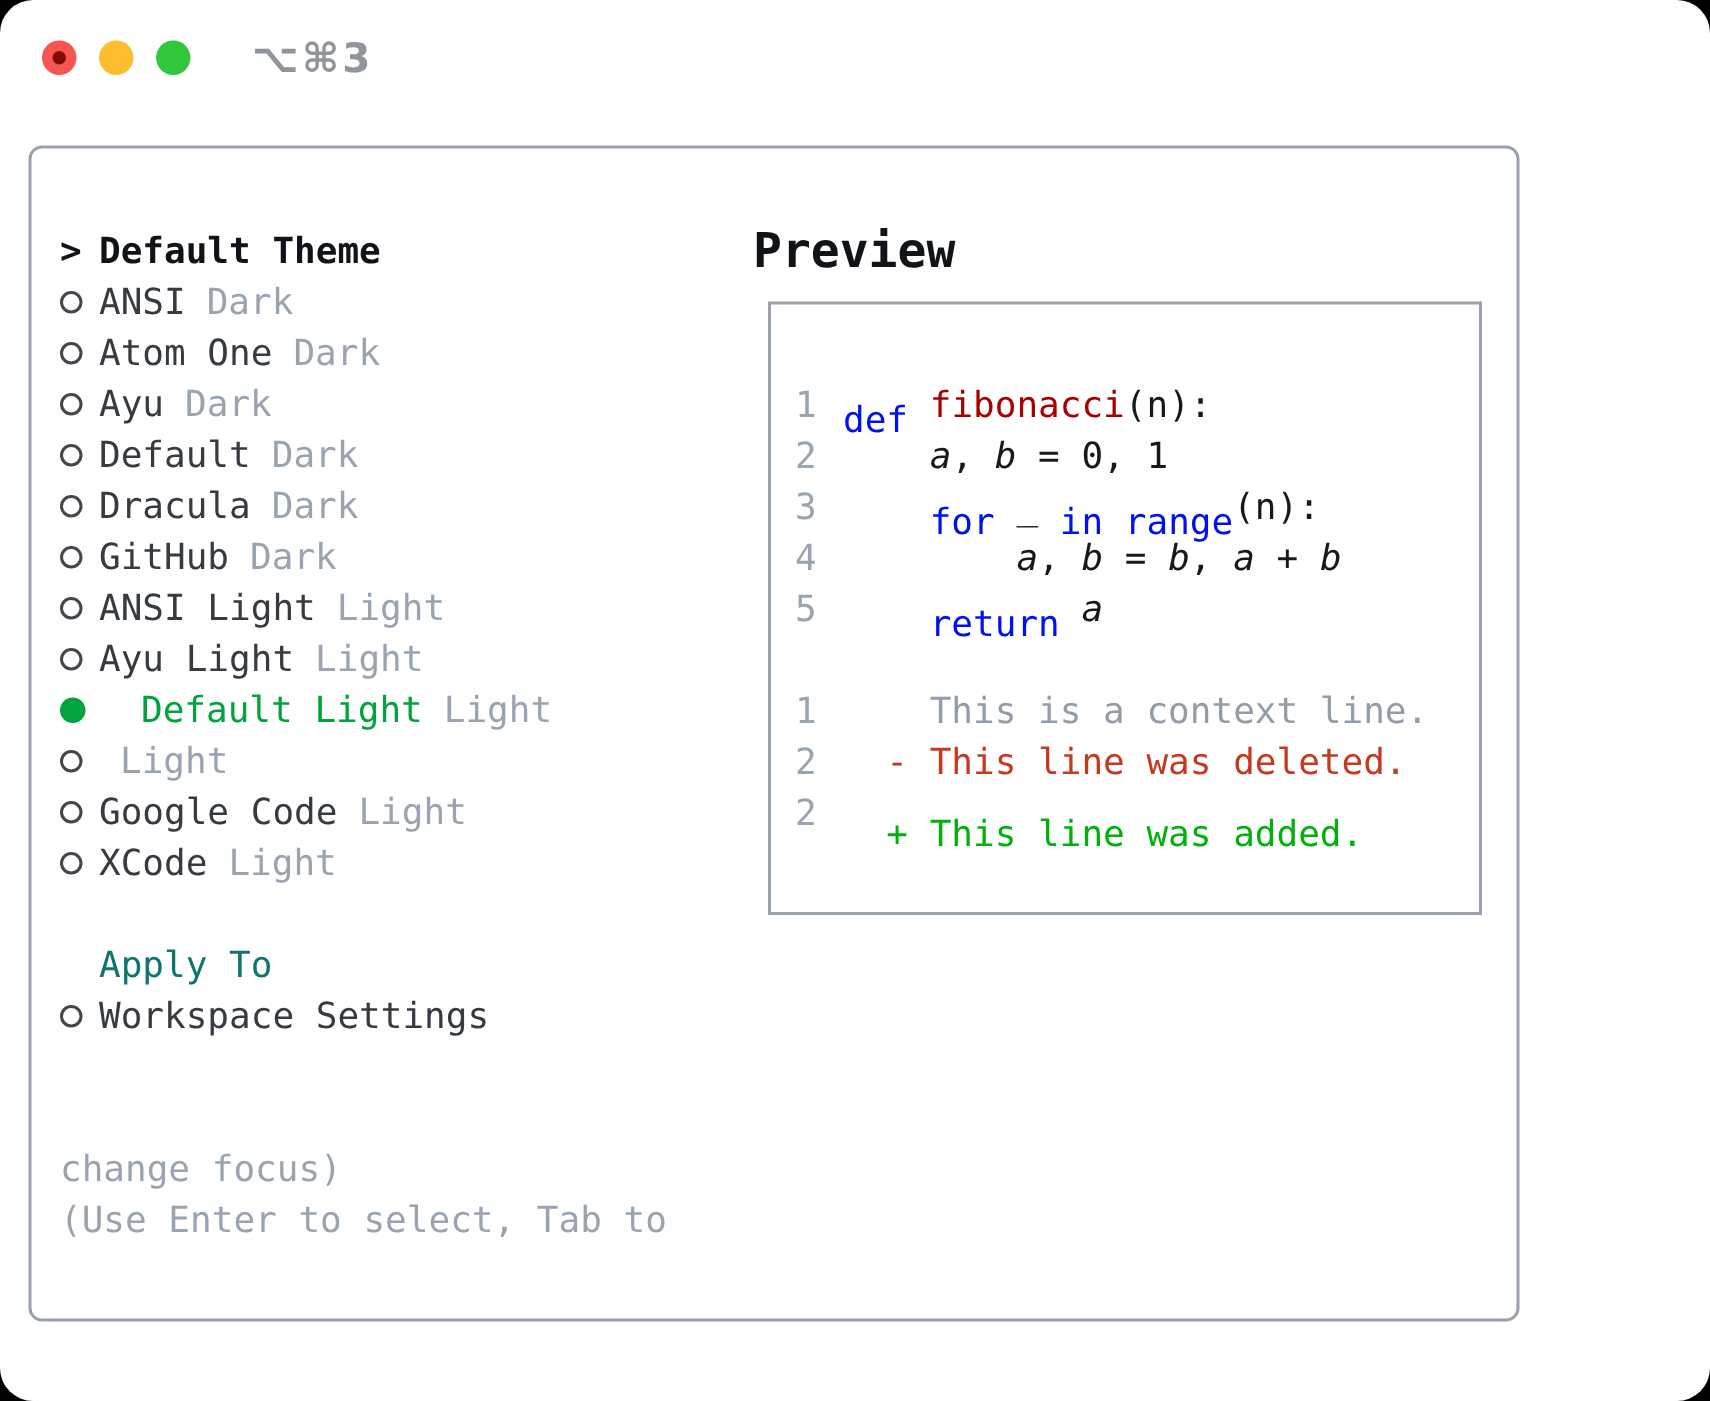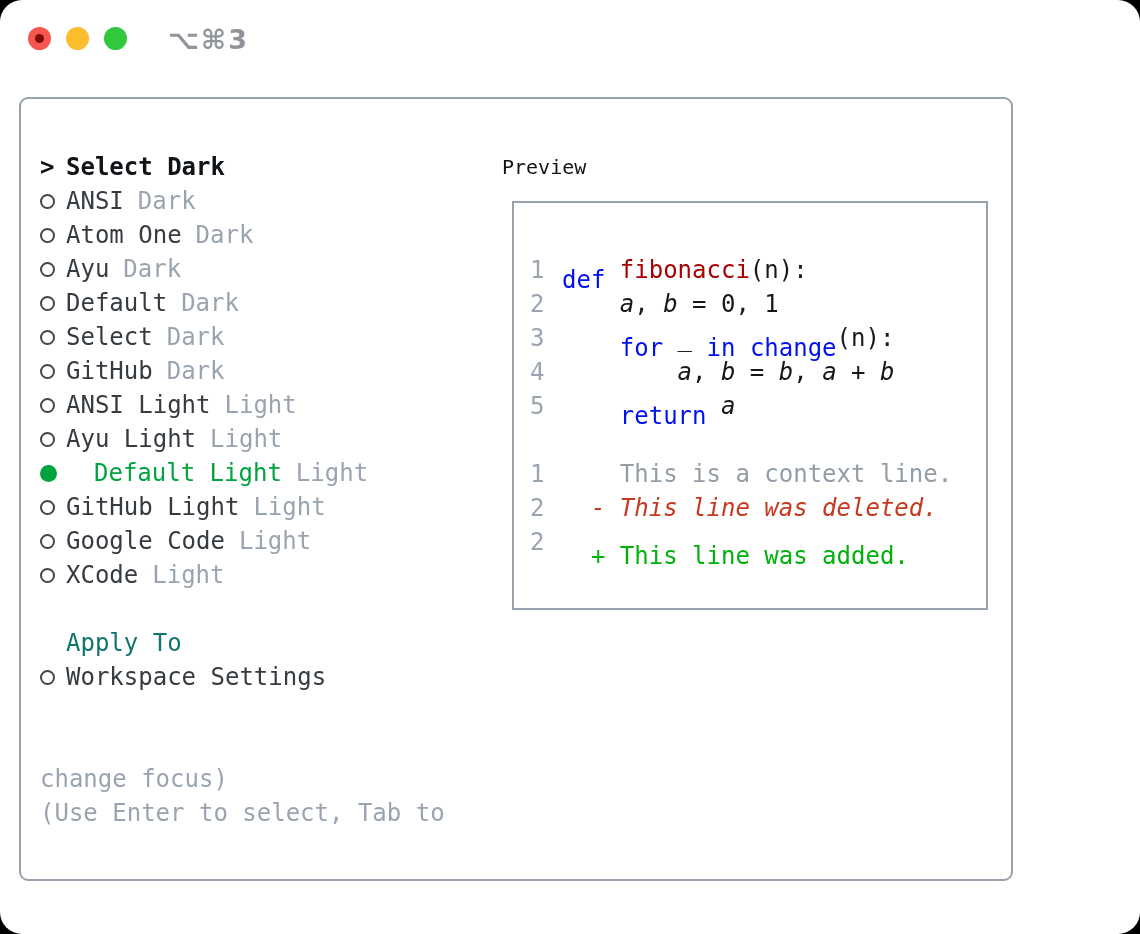--- a/index.html
+++ b/index.html
@@ -54,39 +54,39 @@
   .suffix { color: var(--muted, #9aa4b1); margin-left: 14px; }
   .theme-list  { position: absolute; left: 19px; top: 51px; }
   .apply-block { position: absolute; left: 19px; top: 527px; }
   .apply-block .hdr2 { font-weight: 400; color: #0f766e; }
   .hint-block  { position: absolute; left: 19px; top: 663px; color: var(--muted, #9aa4b1); }
   .hint-block .row { height: 34px; }
   
   .preview-label {
     position: absolute; left: 481px; top: 51px;
     height: 34px; display: flex; align-items: center;
-    font-size: 20px; font-weight: 400; color: var(--header, #101418); text-align: center;
+    font-size: 32px; font-weight: 700; color: var(--header, #101418); text-align: center;
   }
   .preview-box {
     position: absolute; left: 491px; top: 102px;
     width: 476px; height: 409px;
     border: 2px solid var(--border, #99a1ac);
     background: #fff;
     padding: 50px 0 0 16px;
     overflow: hidden;
   }
   .cline { display: flex; align-items: center; height: 34px; font-size: 24px; white-space: pre; }
   .ln { flex: 0 0 32px; color: var(--muted, #9aa4b1); }
   .spacer { height: 34px; }
   .seg[data-k="plain"] { color: #16181b; }
   .seg[data-k="kw"]    { color: var(--kw, #0010ee); margin-top: 20px; }
   .seg[data-k="fn"]    { color: var(--fn, #a80000); }
   .seg[data-k="var"]   { color: #16181b; font-style: italic; }
   .seg[data-k="ctx"]   { color: var(--ctx, #939da8); }
-  .seg[data-k="del"]   { color: var(--del, #c5391f); font-style: italic; }
+  .seg[data-k="del"]   { color: var(--del, #c5391f); }
   .seg[data-k="add"]   { color: var(--add, #00b10c); margin-top: 28px; }
 </style>
 </head>
 <body>
 
 <div class="window">
 
   <div class="titlebar">
     <span class="light red">
         <span class="dot"></span>
@@ -96,21 +96,21 @@
     <span class="win-title">⌥⌘3</span>
   </div>
 
   <div class="panel">
 
     <div class="theme-list">
       <div class="row">
         <span class="gutter">
             <span class="marker">&gt;</span>
           </span>
-        <span class="hdr">Select Dark</span>
+        <span class="hdr">Default Theme</span>
       </div>
 
       <div class="row" data-state="">
         <span class="gutter">
             <span class="radio"></span>
           </span>
         <span class="name">ANSI</span>
         <span class="suffix">Dark</span>
       </div>
       <div class="row" data-state="">
@@ -131,21 +131,21 @@
         <span class="gutter">
             <span class="radio"></span>
           </span>
         <span class="name">Default</span>
         <span class="suffix">Dark</span>
       </div>
       <div class="row" data-state="">
         <span class="gutter">
             <span class="radio"></span>
           </span>
-        <span class="name">Select</span>
+        <span class="name">Dracula</span>
         <span class="suffix">Dark</span>
       </div>
       <div class="row" data-state="">
         <span class="gutter">
             <span class="radio"></span>
           </span>
         <span class="name">GitHub</span>
         <span class="suffix">Dark</span>
       </div>
       <div class="row" data-state="">
@@ -166,21 +166,20 @@
         <span class="gutter">
             <span class="radio"></span>
           </span>
         <span class="name">Default Light</span>
         <span class="suffix">Light</span>
       </div>
       <div class="row" data-state="">
         <span class="gutter">
             <span class="radio"></span>
           </span>
-        <span class="name">GitHub Light</span>
         <span class="suffix">Light</span>
       </div>
       <div class="row" data-state="">
         <span class="gutter">
             <span class="radio"></span>
           </span>
         <span class="name">Google Code</span>
         <span class="suffix">Light</span>
       </div>
       <div class="row" data-state="">
@@ -216,21 +215,21 @@
       <div class="cline">
         <span class="ln">1</span>
         <span class="seg" data-k="kw">def</span><span class="seg" data-k="plain"> </span><span class="seg" data-k="fn">fibonacci</span><span class="seg" data-k="plain">(n):</span>
       </div>
       <div class="cline">
         <span class="ln">2</span>
         <span class="seg" data-k="plain">    </span><span class="seg" data-k="var">a</span><span class="seg" data-k="plain">, </span><span class="seg" data-k="var">b</span><span class="seg" data-k="plain"> = 0, 1</span>
       </div>
       <div class="cline">
         <span class="ln">3</span>
-        <span class="seg" data-k="plain">    </span><span class="seg" data-k="kw">for</span><span class="seg" data-k="plain"> _ </span><span class="seg" data-k="kw">in</span><span class="seg" data-k="plain"> </span><span class="seg" data-k="kw">change</span><span class="seg" data-k="plain">(n):</span>
+        <span class="seg" data-k="plain">    </span><span class="seg" data-k="kw">for</span><span class="seg" data-k="plain"> _ </span><span class="seg" data-k="kw">in</span><span class="seg" data-k="plain"> </span><span class="seg" data-k="kw">range</span><span class="seg" data-k="plain">(n):</span>
       </div>
       <div class="cline">
         <span class="ln">4</span>
         <span class="seg" data-k="plain">        </span><span class="seg" data-k="var">a</span><span class="seg" data-k="plain">, </span><span class="seg" data-k="var">b</span><span class="seg" data-k="plain"> = </span><span class="seg" data-k="var">b</span><span class="seg" data-k="plain">, </span><span class="seg" data-k="var">a</span><span class="seg" data-k="plain"> + </span><span class="seg" data-k="var">b</span>
       </div>
       <div class="cline">
         <span class="ln">5</span>
         <span class="seg" data-k="plain">    </span><span class="seg" data-k="kw">return</span><span class="seg" data-k="plain"> </span><span class="seg" data-k="var">a</span>
       </div>
 

